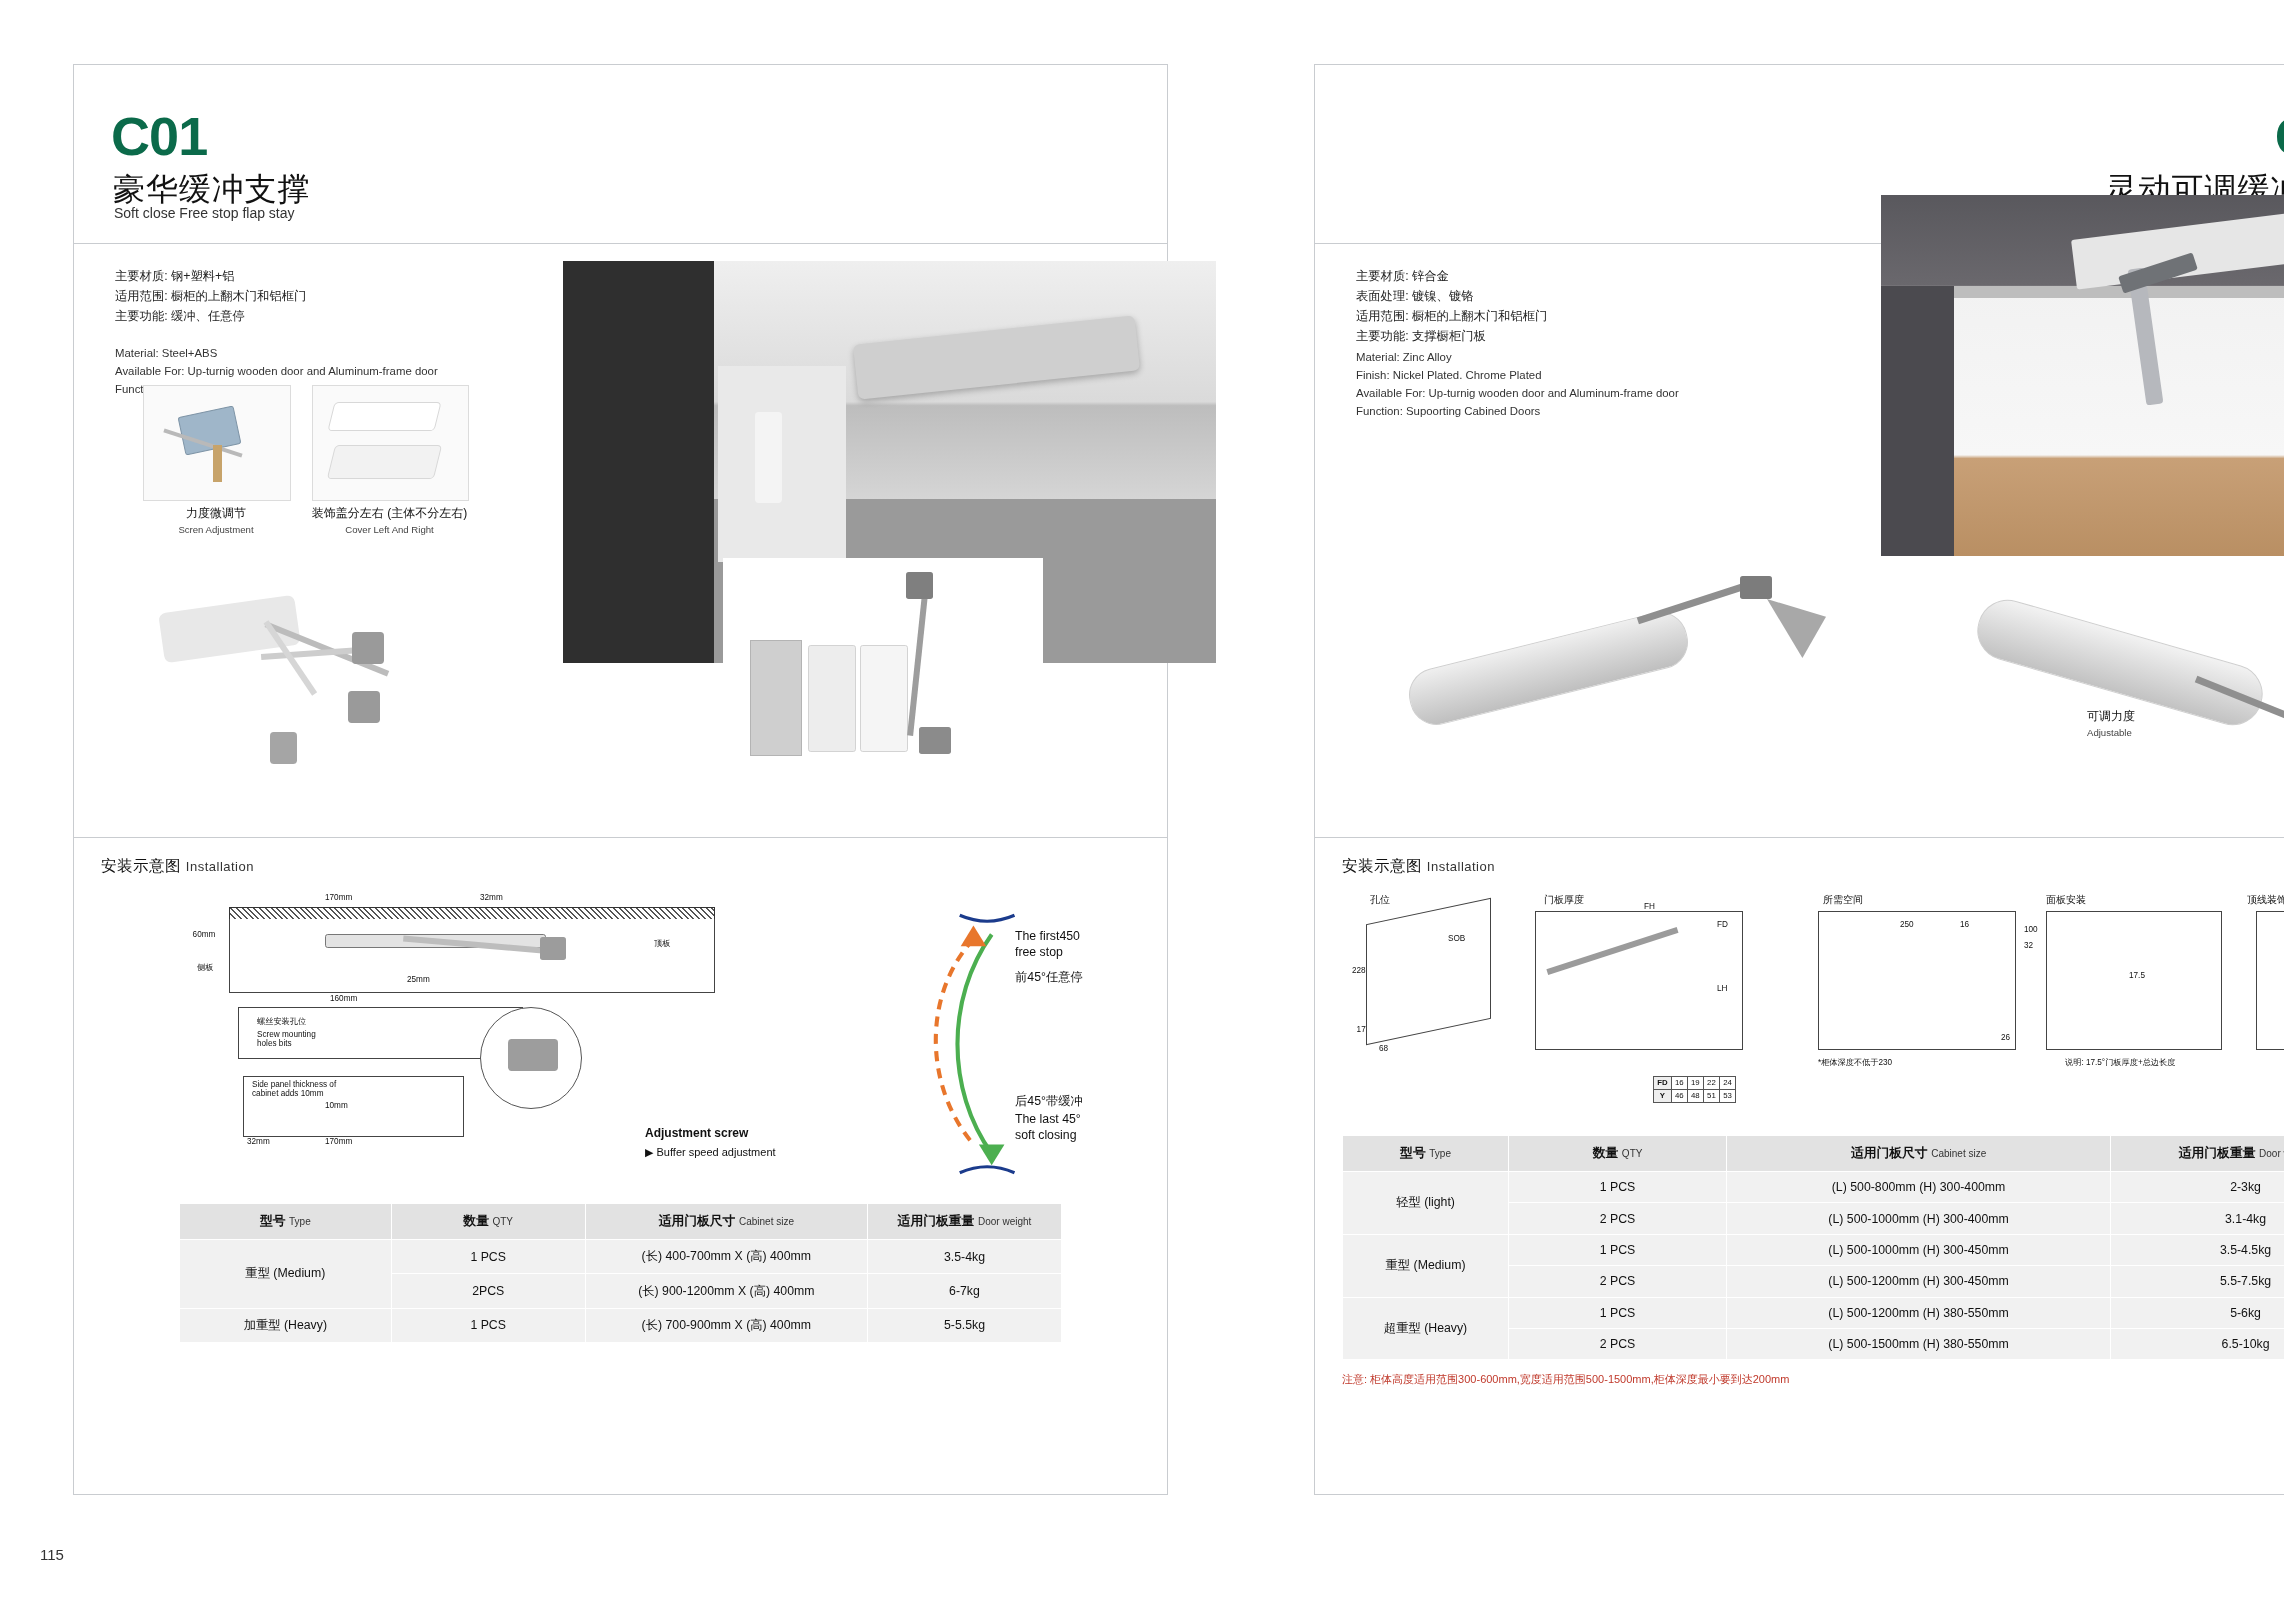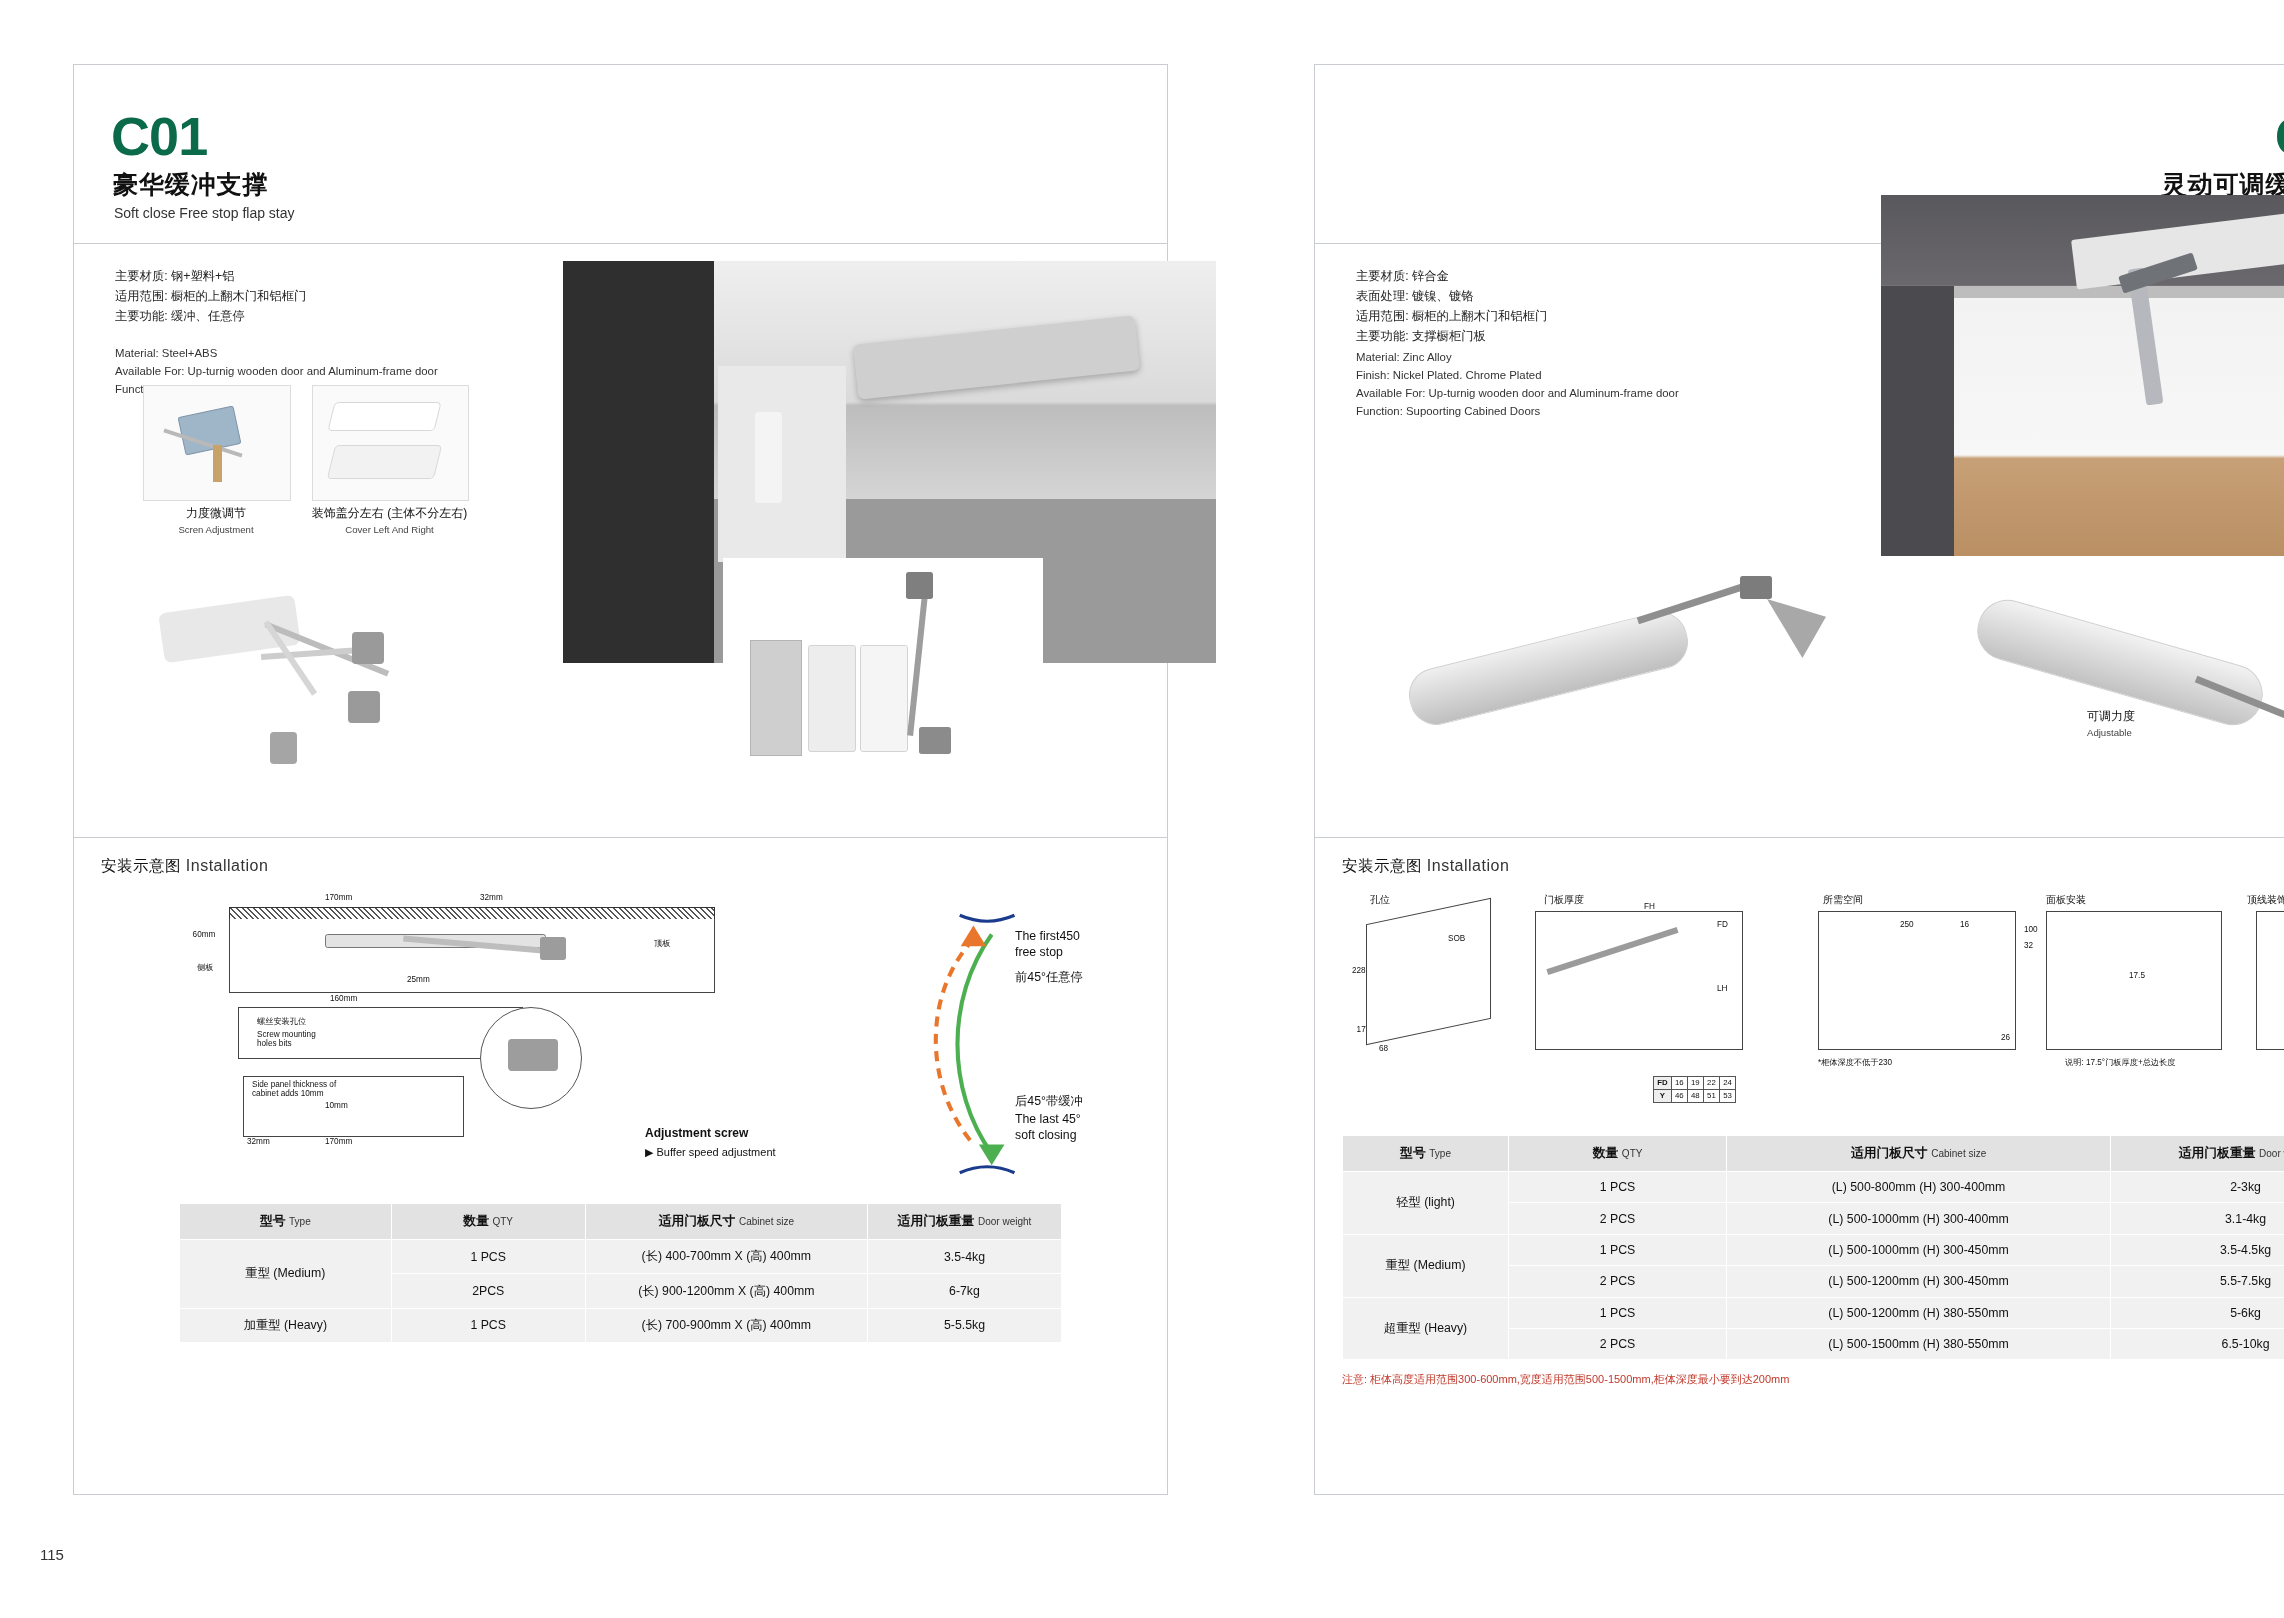--- a/index.html
+++ b/index.html
@@ -4,34 +4,34 @@
 <style>
   html,body{margin:0;padding:0;background:#fff;}
   body{width:2482px;height:1618px;font-family:"Liberation Sans",sans-serif;color:#1a1a1a;position:relative;overflow:hidden;}
   .page{position:absolute;top:0;width:1241px;height:1618px;background:#fff;}
   .page.left{left:0;}
   .page.right{left:1241px;}
   .sheet{position:absolute;left:73px;right:73px;top:64px;bottom:123px;border:1.4px solid #c9ccd0;background:#fff;}
   .page.right .sheet{left:73px;right:73px;}
   .hdr{position:relative;height:178px;border-bottom:1.4px solid #c9ccd0;}
   .code{position:absolute;font-size:54px;font-weight:bold;color:#0b6a4a;letter-spacing:-0.9px;}
-  .cn-title{position:absolute;font-size:25px;font-weight:bold;color:#111;letter-spacing:0.9px;}
+  .cn-title{position:absolute;font-size:32px;font-weight:normal;color:#111;letter-spacing:0.9px;}
   .en-title{position:absolute;font-size:14px;color:#333;}
   .l-hdr .code{left:37px;top:40px;}
   .l-hdr .cn-title{left:39px;top:103px;}
   .l-hdr .en-title{left:40px;top:140px;}
   .r-hdr .code{right:37px;top:40px;}
   .r-hdr .cn-title{right:39px;top:103px;}
   .r-hdr .en-title{right:40px;top:140px;}
   .specs{position:absolute;font-size:12.3px;line-height:20px;color:#222;white-space:pre-line;}
   .specs.en{font-size:11.4px;line-height:18px;color:#333;}
   .photo{position:absolute;background:#d8d8d8;overflow:hidden;}
   .install-wrap{position:absolute;left:0;right:0;border-top:1.4px solid #c9ccd0;background:#fff;}
   .install-title{font-size:15.5px;color:#111;letter-spacing:0.5px;}
-  .install-title .en{font-size:16px;color:#333;}
+  .install-title .en{font-size:13px;color:#333;}
   table.spec{border-collapse:collapse;width:100%;font-size:12.3px;}
   table.spec th{background:#e2e2e2;border:0.9px solid #fff;color:#111;font-weight:bold;padding:9px 2.7px;font-size:12.8px;}
   table.spec th .en{font-weight:normal;font-size:10px;color:#333;}
   table.spec td{background:#f1f1f1;border:0.9px solid #fff;text-align:center;padding:8.2px 2.7px;color:#111;}
   .pageno{position:absolute;bottom:55px;font-size:15px;color:#333;}
   .l-no{left:40px;}
   .note{font-size:11px;color:#c0392b;}
   .cap{position:absolute;text-align:center;font-size:12px;color:#111;line-height:15.5px;}
   .cap .en{font-size:9.6px;color:#444;}
   .swatch{position:absolute;border:0.9px solid #dcdcdc;background:#fafafa;}

